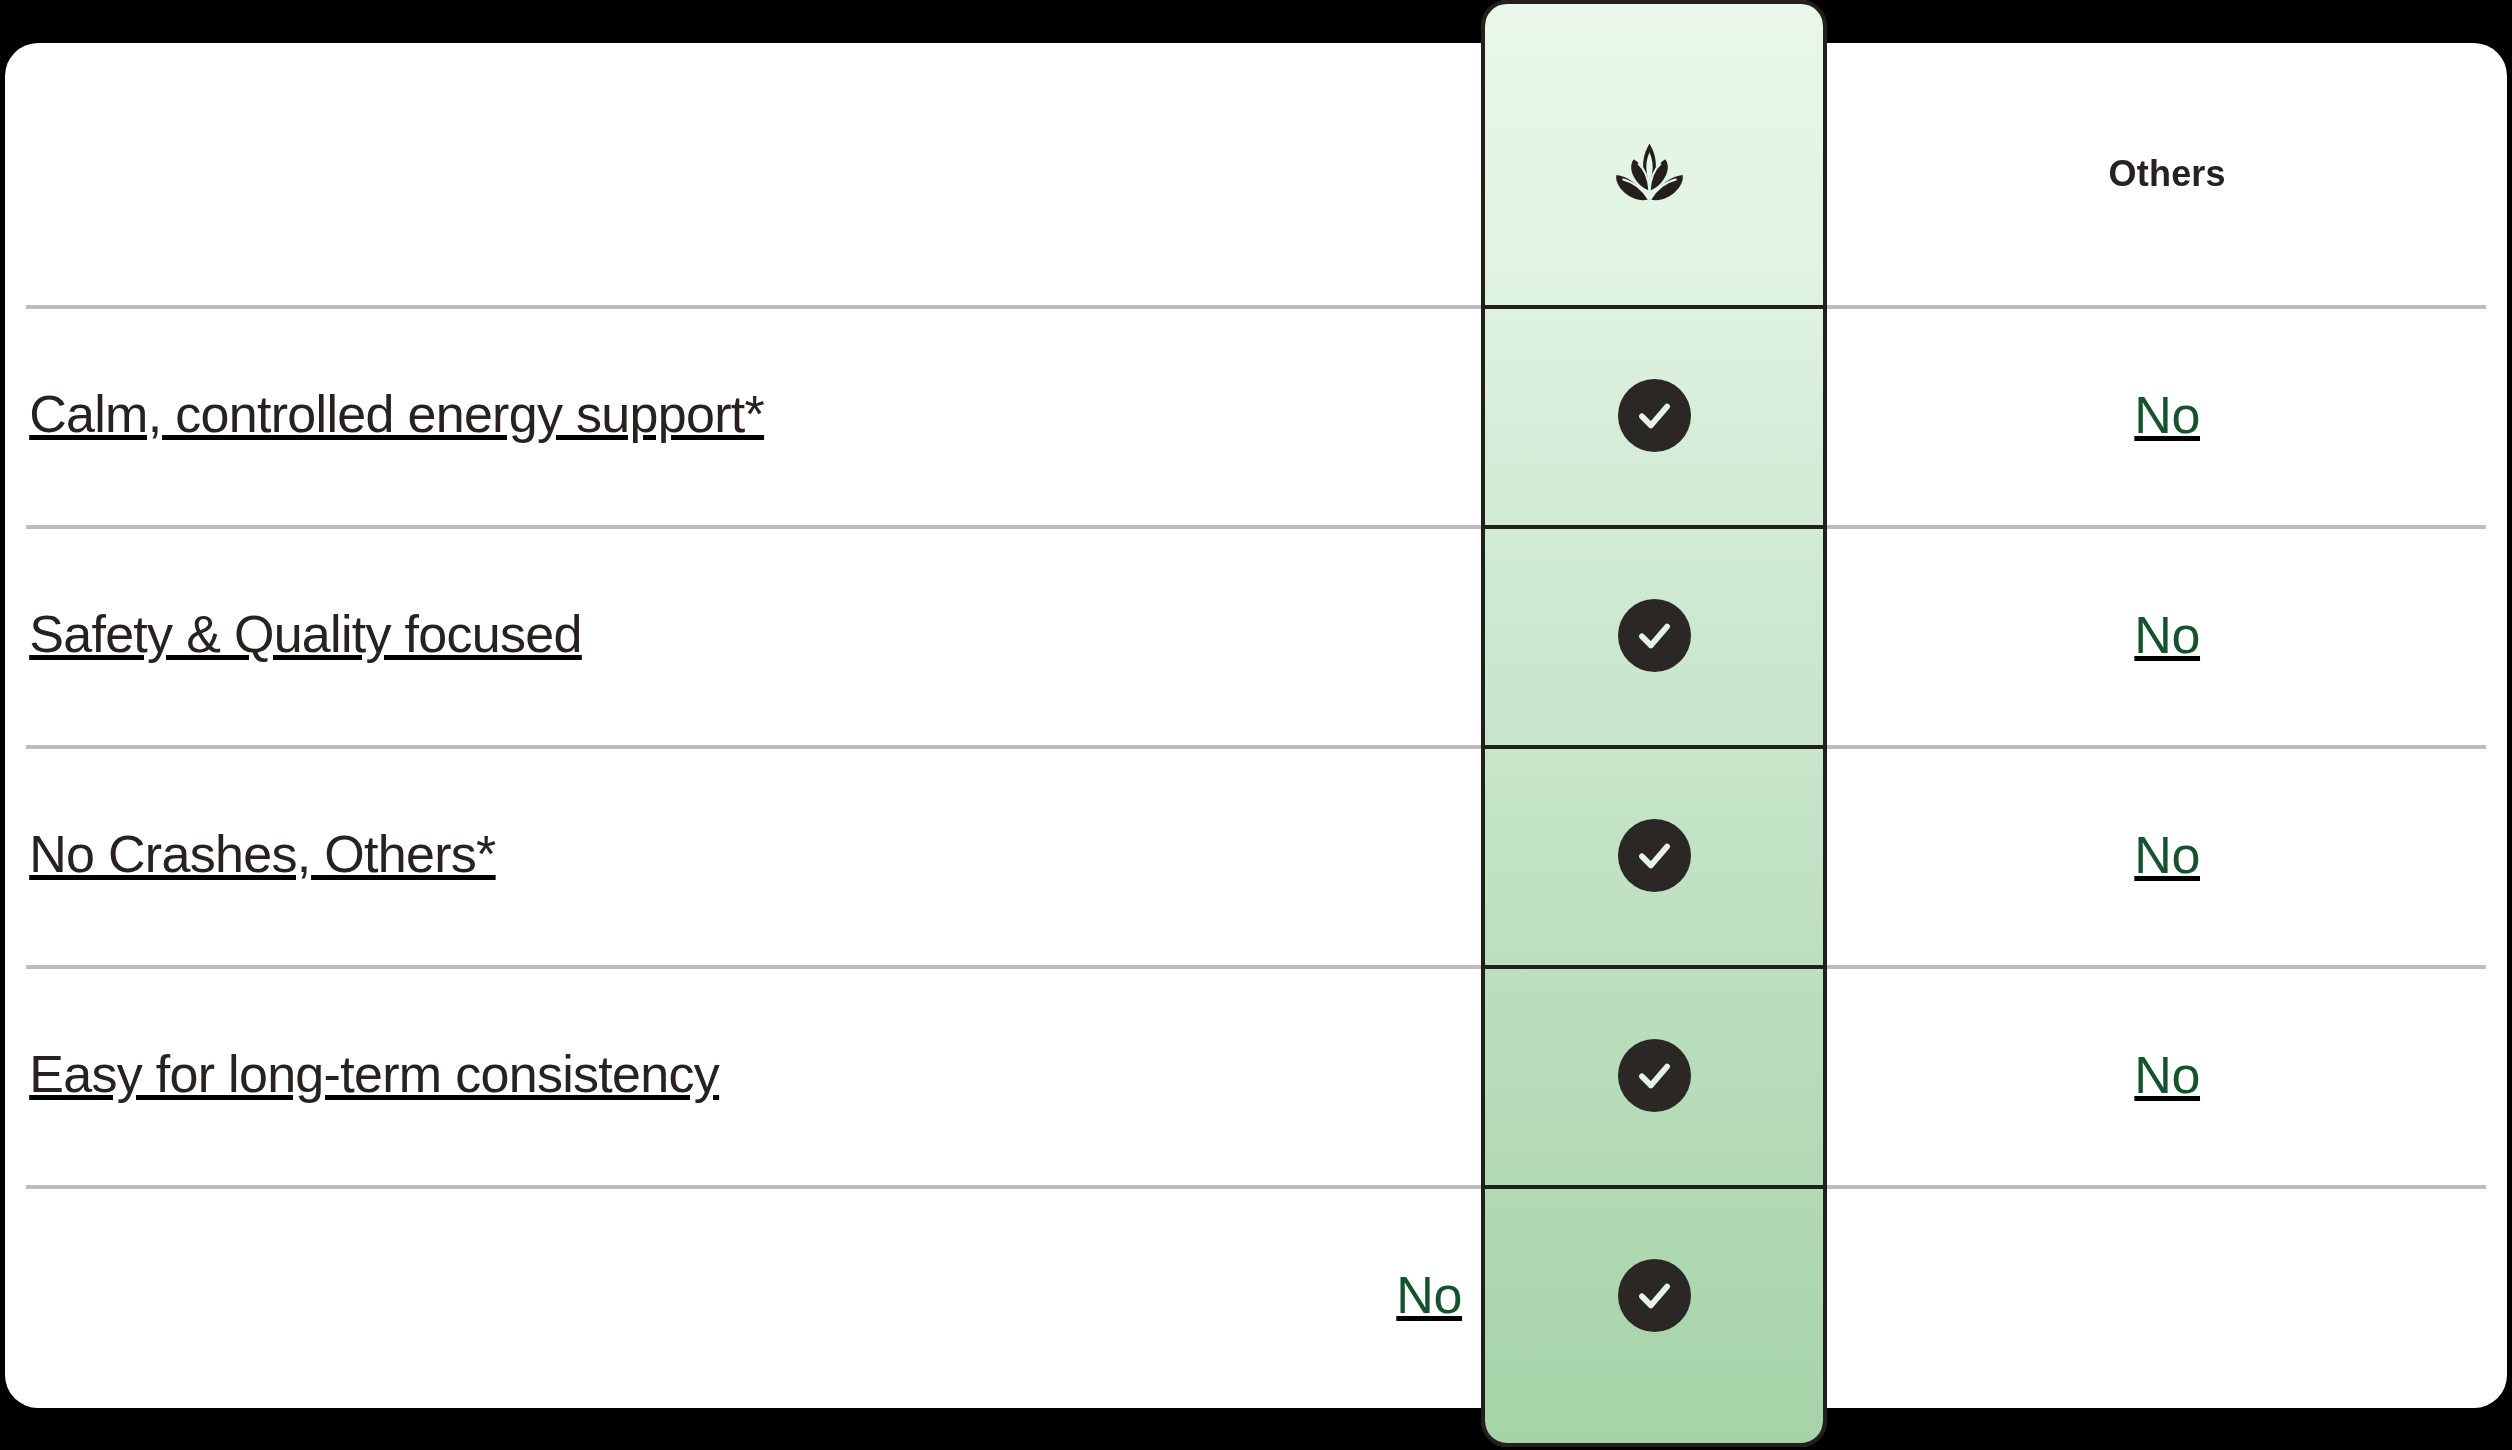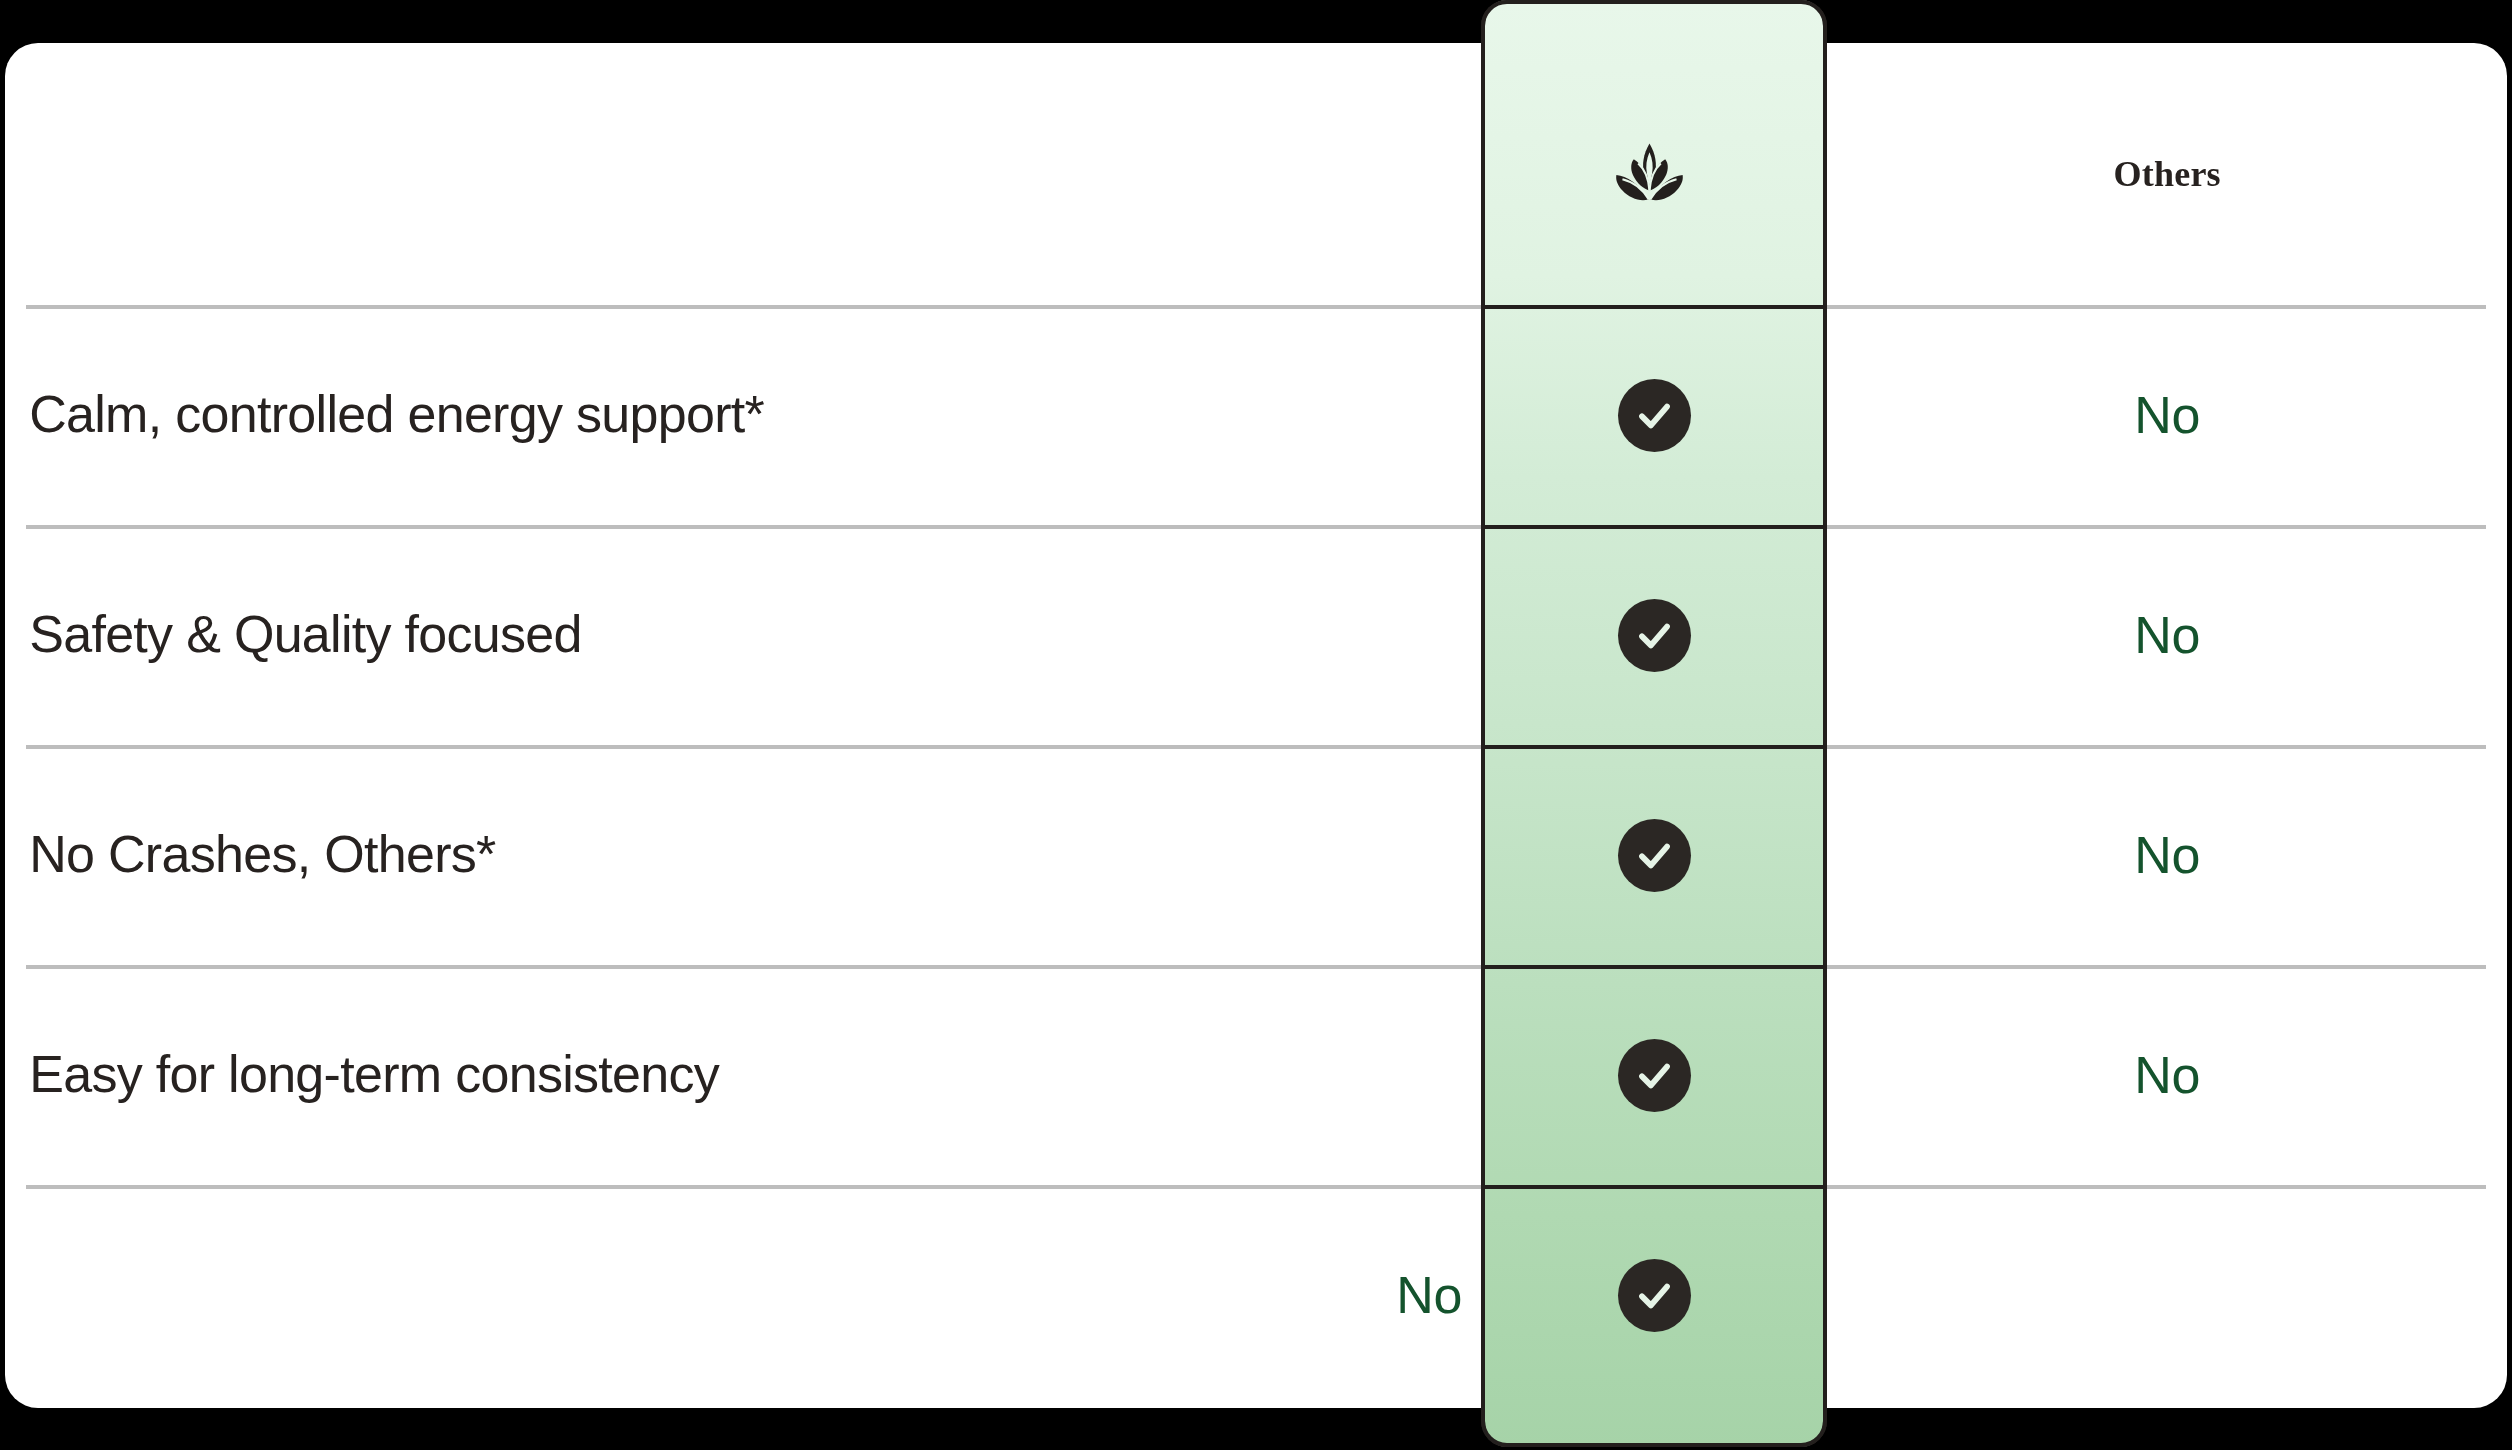--- a/index.html
+++ b/index.html
@@ -38,22 +38,22 @@
     display:flex;
     flex-direction:column;
   }
 
   .row {
     display:flex;
     align-items:stretch;
     position:relative;
   }
 
-  .row.header { height:262px;font-family:Liberation Serif, serif; }
-  .row.body   { height:220px; }
+  .row.header { height:262px; }
+  .row.body   { height:220px;text-decoration:underline; }
 
   
   .row + .row::before {
     content:"";
     position:absolute;
     left:21px; right:21px;
     top:0;
     height:3.5px;
     background:#bdbdbd;
     z-index:1;

